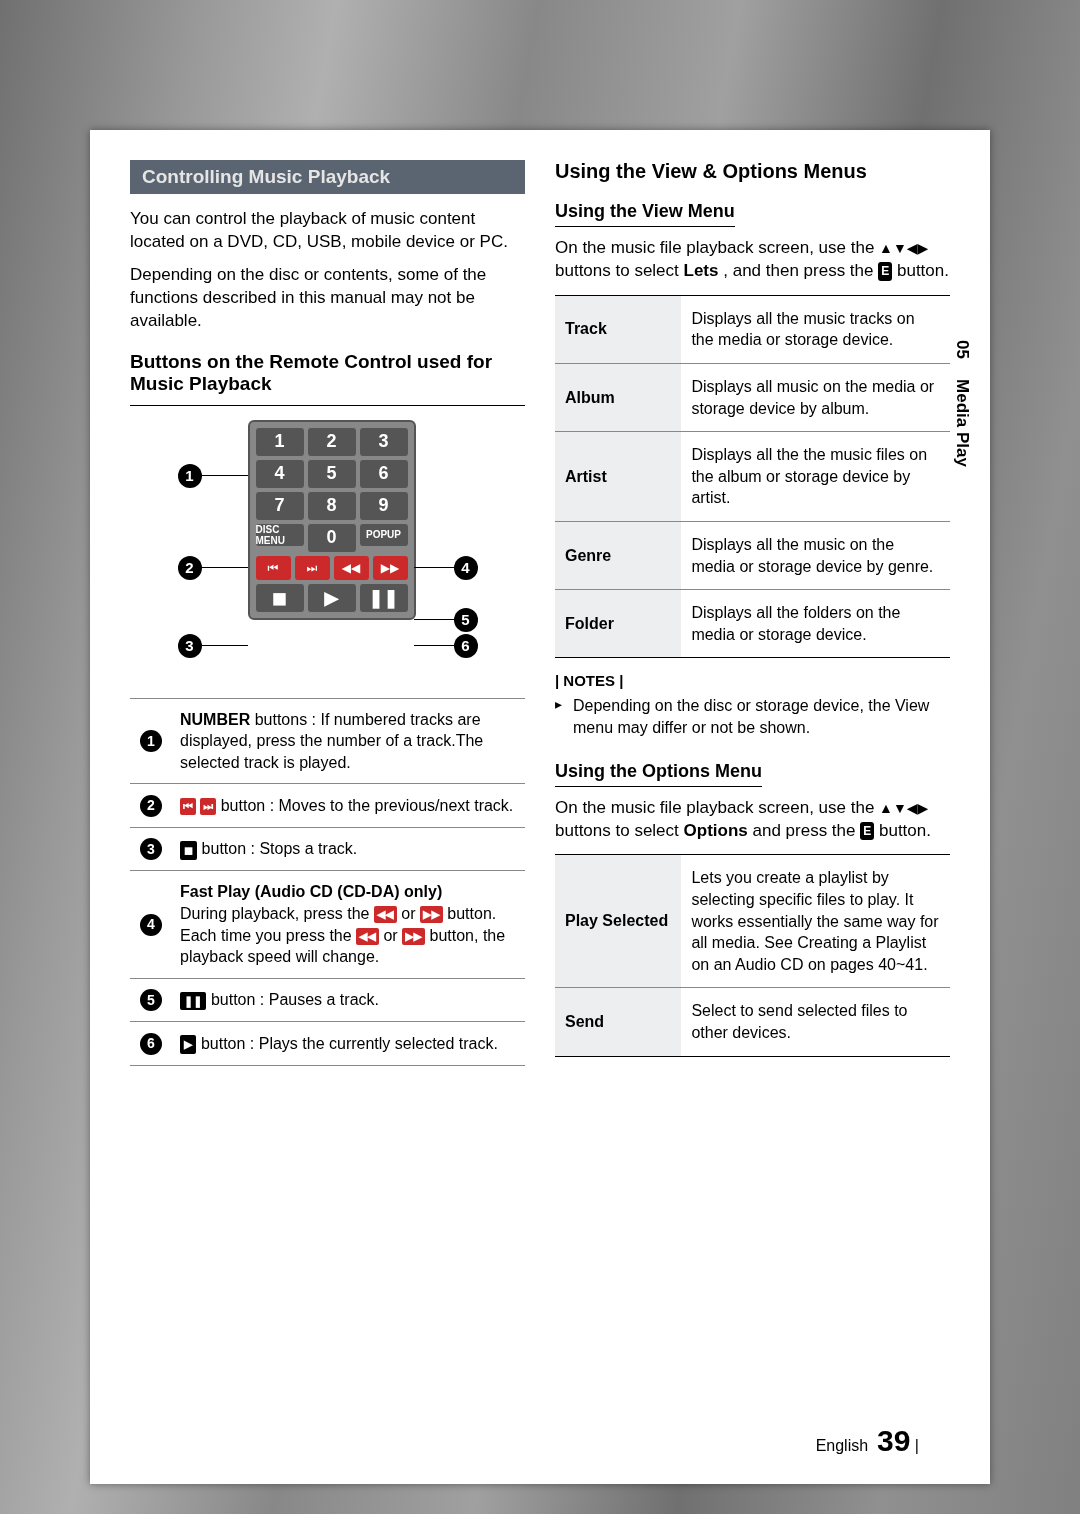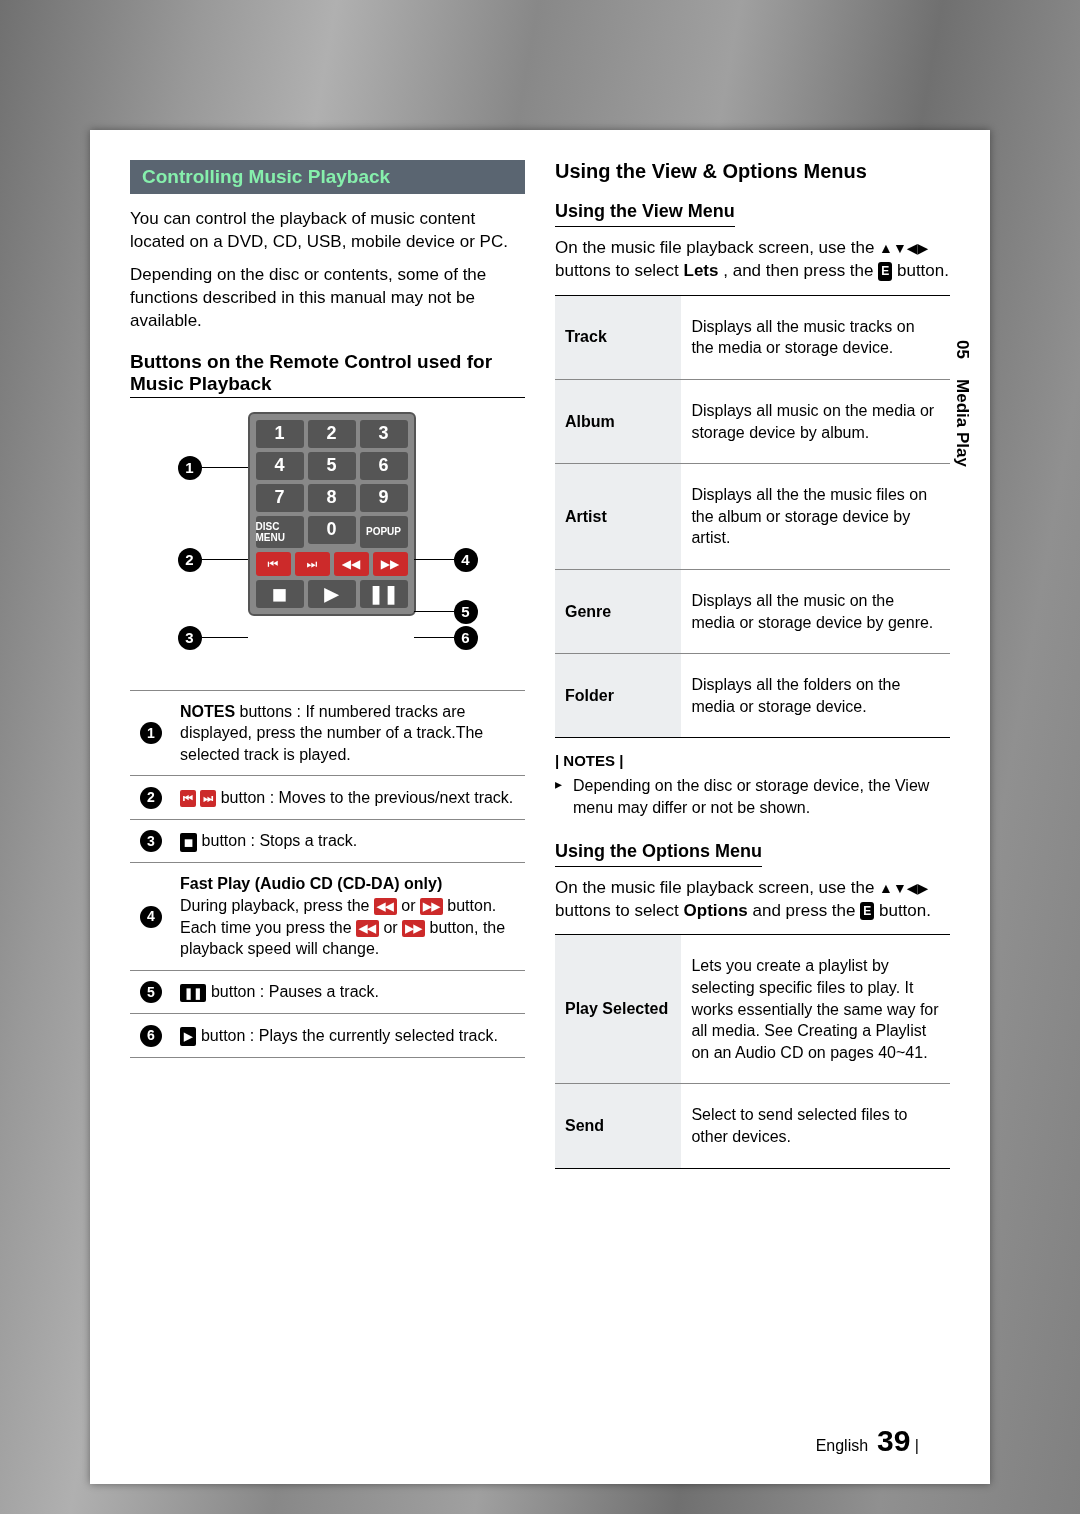--- a/index.html
+++ b/index.html
@@ -23,68 +23,68 @@
     right: 18px; top: 210px;
     writing-mode: vertical-rl;
     font-size: 17px;
     font-weight: bold;
   }
   .side-tab .num { font-weight: bold; margin-bottom: 6px; }
   .cols { display: flex; gap: 30px; }
   .col { flex: 1; min-width: 0; }
   .section-bar {
     background: #5a6571;
-    color: #86efac;
+    color: #e5e5e5;
     font-weight: bold;
     font-size: 19px;
     padding: 6px 12px;
     margin-bottom: 14px;
   }
   p.body { font-size: 17px; line-height: 1.35; margin-bottom: 10px; }
   h3.sub {
     font-size: 19px; font-weight: bold;
     border-bottom: 1.5px solid #000;
-    padding-bottom: 2px; margin: 18px 0 14px 0;
+    padding-bottom: 10px; margin: 18px 0 14px 0;
   }
   h4.subsub {
     font-size: 18px; font-weight: bold;
     border-bottom: 1px solid #000;
     padding-bottom: 4px; margin: 14px 0 10px 0;
     display: inline-block;
   }
   .remote-wrap { position: relative; width: 360px; height: 260px; margin: 10px auto 18px auto; }
   .remote {
     position: absolute; left: 100px; top: 0;
     width: 168px; background: #888; border: 2px solid #555; border-radius: 6px;
     padding: 6px; display: grid; grid-template-columns: repeat(3, 1fr); gap: 4px;
   }
   .rbtn {
     background: #555; color: #fff; font-weight: bold; font-size: 18px;
     height: 28px; display: flex; align-items: center; justify-content: center; border-radius: 3px;
   }
-  .rbtn.small { font-size: 10px; height: 32px; }
+  .rbtn.small { font-size: 10px; height: 22px; }
   .rowbtns { grid-column: span 3; display: grid; grid-template-columns: repeat(4,1fr); gap: 4px; }
   .rowbtns2 { grid-column: span 3; display: grid; grid-template-columns: repeat(3,1fr); gap: 4px; }
   .redicon { background:#cc2a2a; color:#fff; font-size:12px; height:24px; display:flex; align-items:center; justify-content:center; border-radius:3px;}
   .callout {
     position: absolute; width: 24px; height: 24px; border-radius: 50%;
     background:#000; color:#fff; font-weight:bold; font-size:15px;
     display:flex; align-items:center; justify-content:center;
   }
   .cline { position:absolute; background:#000; height:1.5px; }
   table.desc { width: 100%; border-collapse: collapse; font-size: 16px; }
   table.desc td { border-top: 1px solid #888; border-bottom: 1px solid #888; padding: 10px 8px; vertical-align: middle; line-height:1.35;}
   table.desc td.num { width: 42px; text-align:center; }
   .circ { display:inline-flex; width:22px; height:22px; border-radius:50%; background:#000; color:#fff; align-items:center; justify-content:center; font-size:14px; font-weight:bold;}
   .ired { display:inline-flex; background:#cc2a2a; color:#fff; font-size:11px; padding:1px 3px; border-radius:2px; vertical-align:middle; font-weight:bold;}
   .iblk { display:inline-flex; background:#000; color:#fff; font-size:11px; padding:2px 4px; border-radius:2px; vertical-align:middle; font-weight:bold; min-width:14px; justify-content:center;}
   h3.right-head { font-size: 20px; font-weight: bold; margin-bottom: 4px; }
   table.opt { width:100%; border-collapse: collapse; font-size:16px; margin: 12px 0 14px 0;}
   table.opt th { text-align:left; font-weight:bold; background:#eceef0; border-top:1.5px solid #000; border-bottom:1px solid #888; padding:12px 10px; width:32%; vertical-align:middle;}
-  table.opt td { border-top:1.5px solid #000; border-bottom:1px solid #888; padding:20px 10px; line-height:1.35;}
+  table.opt td { border-top:1.5px solid #000; border-bottom:1px solid #888; padding:12px 10px; line-height:1.35;}
   table.opt tr:last-child th, table.opt tr:last-child td { border-bottom:1.5px solid #000; }
   table.opt tr + tr th, table.opt tr + tr td { border-top:1px solid #888; }
   .notes-h { font-weight:bold; font-size:15px; margin:4px 0 6px 0;}
   .note-item { font-size:16px; line-height:1.35; padding-left:18px; position:relative;}
   .note-item::before { content:"▸"; position:absolute; left:0; top:0; font-size:14px;}
   .arrows { font-size:14px; }
   .enterbtn { display:inline-flex; background:#000; color:#fff; font-size:12px; padding:1px 3px; border-radius:3px; vertical-align:middle; font-weight:bold;}
   .footer { position:absolute; bottom:26px; right:71px; font-size:16px;}
   .footer .pg { font-size:30px; font-weight:bold;}
 </style>
@@ -145,21 +145,21 @@
         <div class="cline" style="left:266px; top:199px; width:40px;"></div>
         <div class="callout" style="left:306px; top:214px;">6</div>
         <div class="cline" style="left:266px; top:225px; width:40px;"></div>
       </div>
 
       <table class="desc">
         <tbody>
             <tr>
           <td class="num"><span class="circ">1</span></td>
           <td>
-            <b>NOTES</b><span> buttons : If numbered tracks are displayed, press the number of a track.The selected track is played.</span>
+            <b>NUMBER</b><span> buttons : If numbered tracks are displayed, press the number of a track.The selected track is played.</span>
           </td>
         </tr>
         <tr>
           <td class="num"><span class="circ">2</span></td>
           <td>
             <span class="ired">⏮</span>
             <span class="ired">⏭</span>
             <span> button : Moves to the previous/next track.</span>
           </td>
         </tr>

